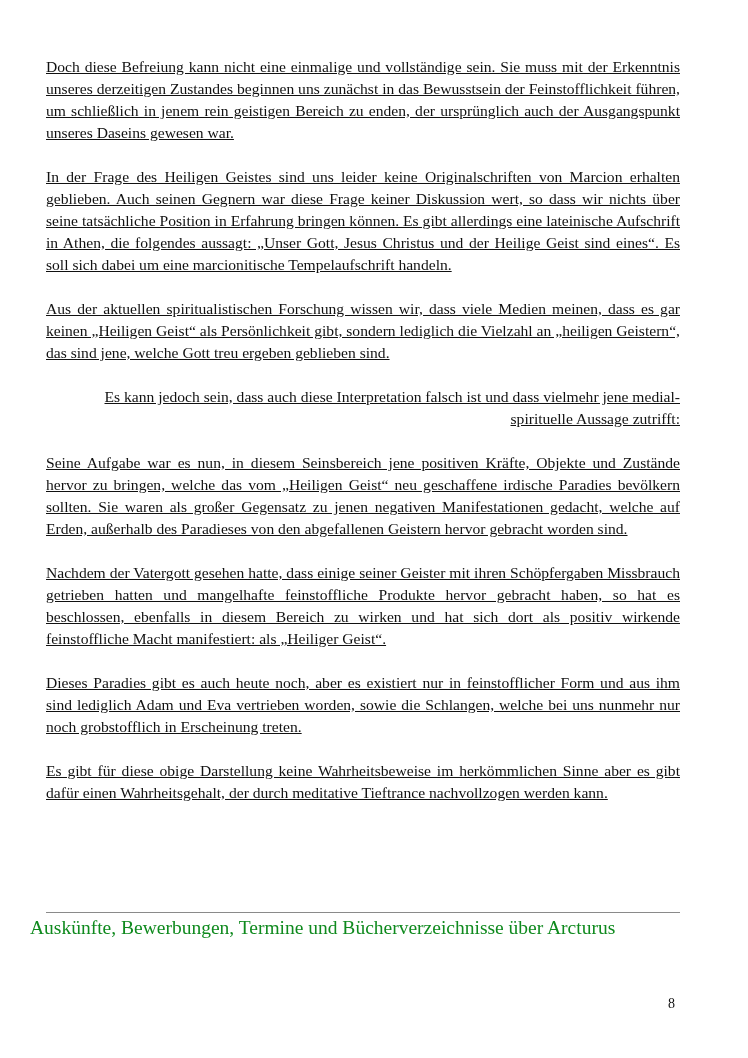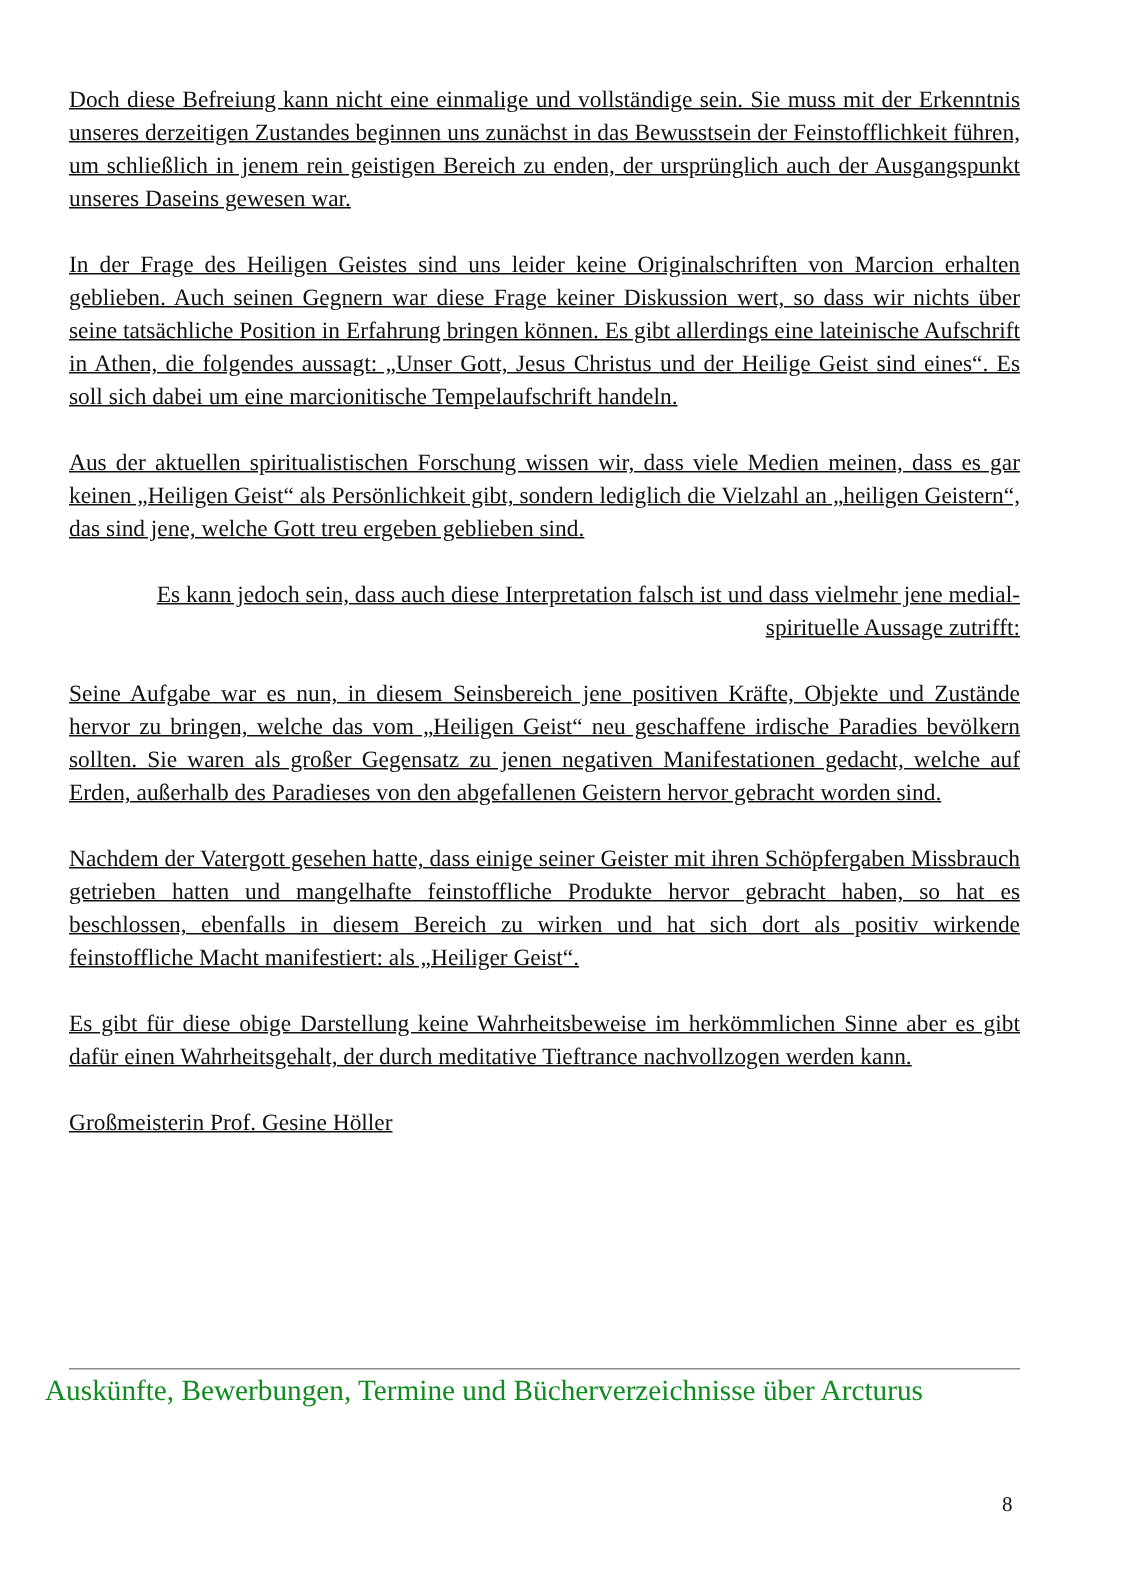--- a/index.html
+++ b/index.html
@@ -32,22 +32,22 @@
 </head>
 <body>
 
 <div class="page">
   <p class="para">Doch diese Befreiung kann nicht eine einmalige und vollständige sein. Sie muss mit der Erkenntnis unseres derzeitigen Zustandes beginnen uns zunächst in das Bewusstsein der Feinstofflichkeit führen, um schließlich in jenem rein geistigen Bereich zu enden, der ursprünglich auch der Ausgangspunkt unseres Daseins gewesen war.</p>
   <p class="para">In der Frage des Heiligen Geistes sind uns leider keine Originalschriften von Marcion erhalten geblieben. Auch seinen Gegnern war diese Frage keiner Diskussion wert, so dass wir nichts über seine tatsächliche Position in Erfahrung bringen können. Es gibt allerdings eine lateinische Aufschrift in Athen, die folgendes aussagt: „Unser Gott, Jesus Christus und der Heilige Geist sind eines“. Es soll sich dabei um eine marcionitische Tempelaufschrift handeln.</p>
   <p class="para">Aus der aktuellen spiritualistischen Forschung wissen wir, dass viele Medien meinen, dass es gar keinen „Heiligen Geist“ als Persönlichkeit gibt, sondern lediglich die Vielzahl an „heiligen Geistern“, das sind jene, welche Gott treu ergeben geblieben sind.</p>
   <p class="para left">Es kann jedoch sein, dass auch diese Interpretation falsch ist und dass vielmehr jene medial-spirituelle Aussage zutrifft:</p>
   <p class="para">Seine Aufgabe war es nun, in diesem Seinsbereich jene positiven Kräfte, Objekte und Zustände hervor zu bringen, welche das vom „Heiligen Geist“ neu geschaffene irdische Paradies bevölkern sollten. Sie waren als großer Gegensatz zu jenen negativen Manifestationen gedacht, welche auf Erden, außerhalb des Paradieses von den abgefallenen Geistern hervor gebracht worden sind.</p>
   <p class="para">Nachdem der Vatergott gesehen hatte, dass einige seiner Geister mit ihren Schöpfergaben Missbrauch getrieben hatten und mangelhafte feinstoffliche Produkte hervor gebracht haben, so hat es beschlossen, ebenfalls in diesem Bereich zu wirken und hat sich dort als positiv wirkende feinstoffliche Macht manifestiert: als „Heiliger Geist“.</p>
+  <p class="para">Dieses Paradies gibt es auch heute noch, aber es existiert nur in feinstofflicher Form und aus ihm sind lediglich Adam und Eva vertrieben worden, sowie die Schlangen, welche bei uns nunmehr nur noch grobstofflich in Erscheinung treten.</p>
   <p class="para">Es gibt für diese obige Darstellung keine Wahrheitsbeweise im herkömmlichen Sinne aber es gibt dafür einen Wahrheitsgehalt, der durch meditative Tieftrance nachvollzogen werden kann.</p>
-  <p class="signature">Großmeisterin Prof. Gesine Höller</p>
 </div>
 
 <div class="rule"></div>
 
 <div class="footer">
   <div>Auskünfte, Bewerbungen, Termine und Bücherverzeichnisse über Arcturus</div>
 </div>
 
 <div class="pagenum">8</div>
 

